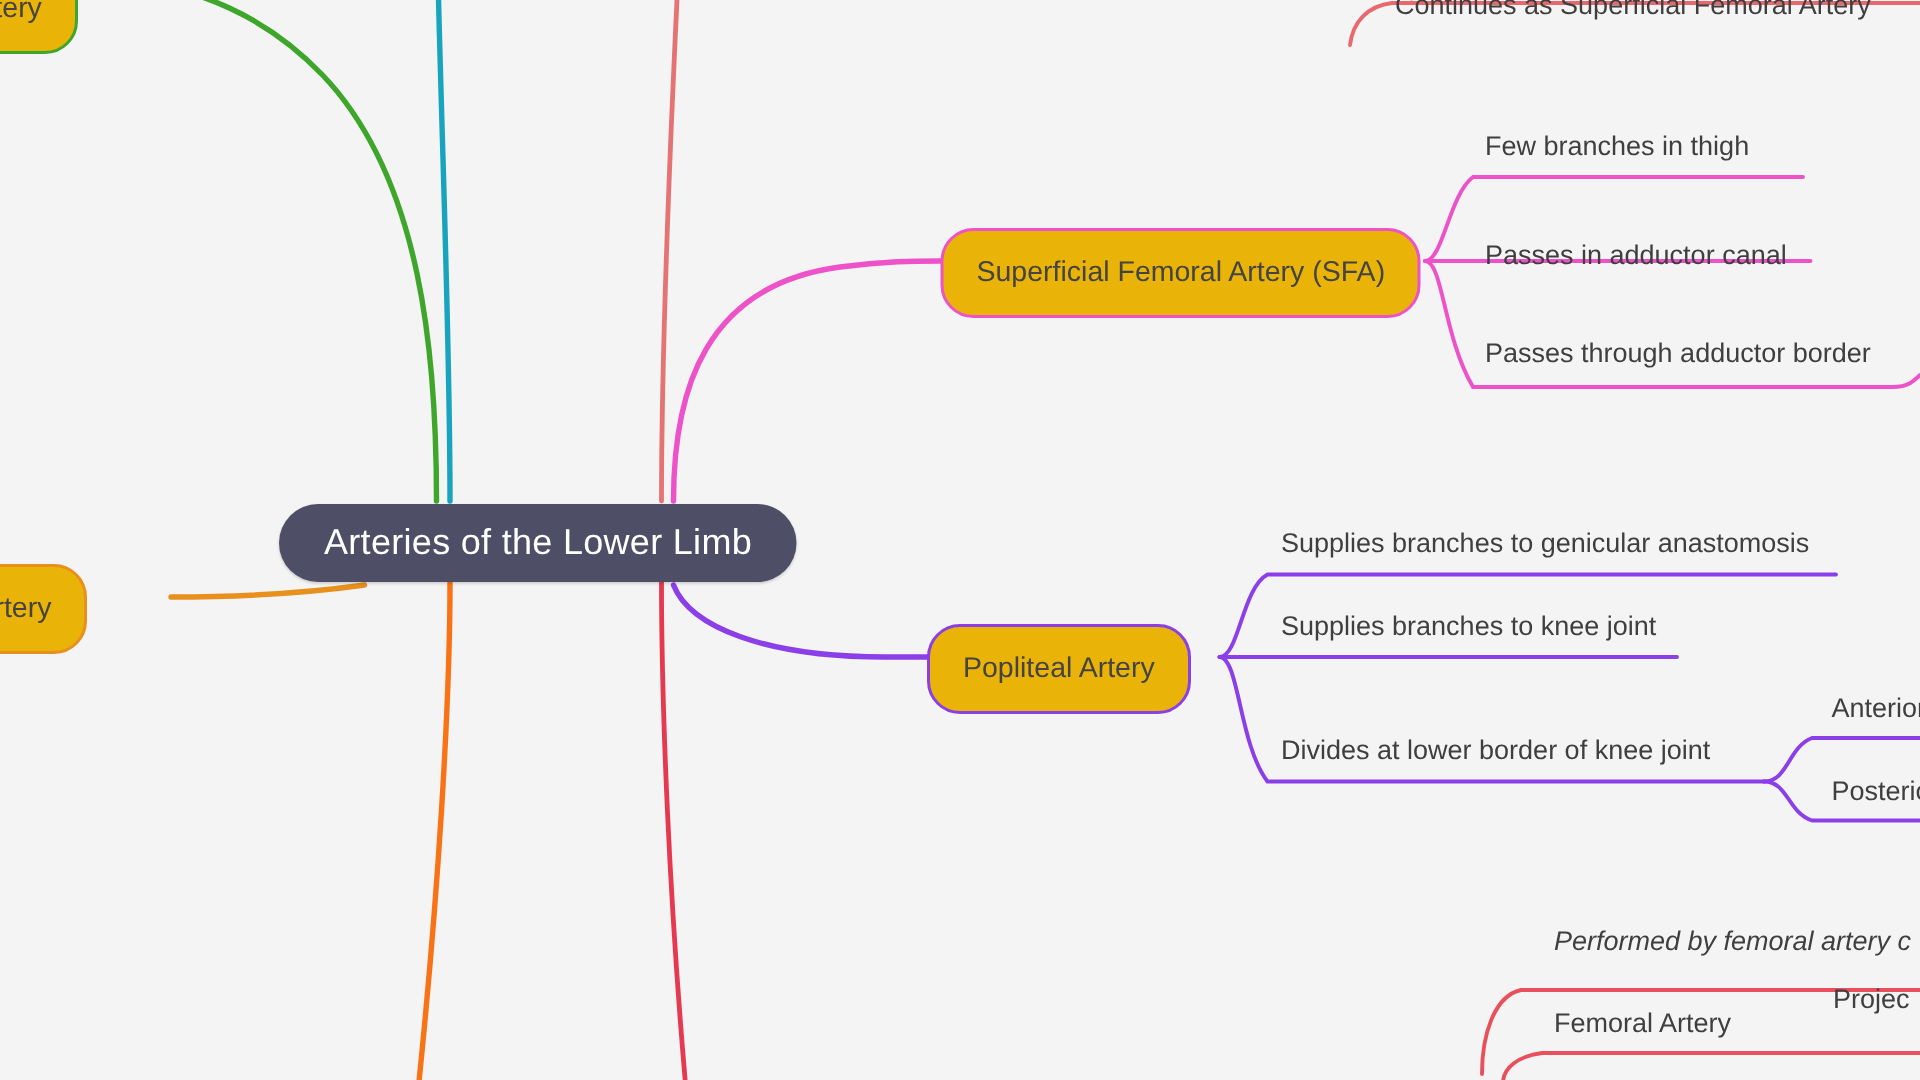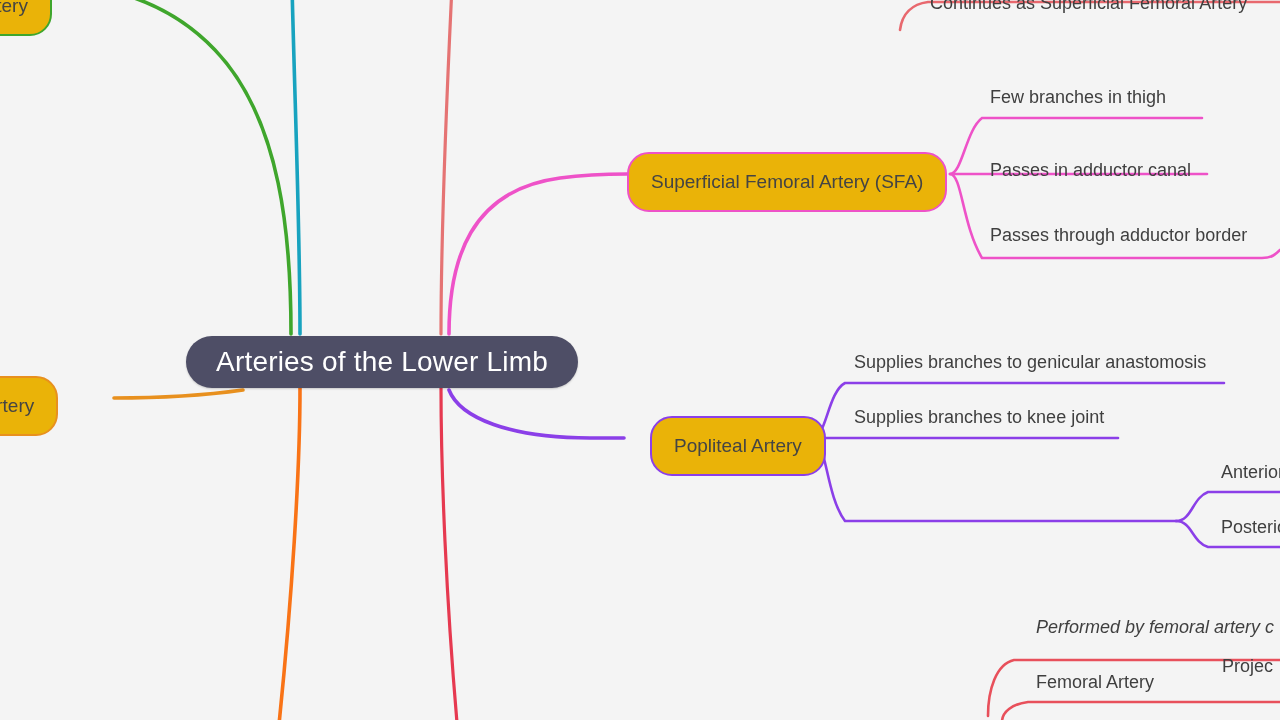--- a/index.html
+++ b/index.html
@@ -38,21 +38,21 @@
     display: flex;
     align-items: center;
     justify-content: center;
     white-space: nowrap;
   }
 
   .node-root {
     background: #4e4e66;
     color: #ffffff;
     border-radius: 28px;
-    font-size: 28px;
+    font-size: 24px;
     font-weight: 400;
     letter-spacing: 0.2px;
     padding: 0 30px;
     height: 52px;
     box-shadow: 0 1px 2px rgba(0,0,0,0.18);
   }
 
   .node-pill {
     background: #eab308;
     border-radius: 22px;
@@ -116,26 +116,27 @@
   <div class="node node-root" style="left:186px; top:336px;">Arteries of the Lower Limb</div>
 
   <div class="node node-pill" style="left:627px; top:152px; border-color:#ee52c8;">Superficial Femoral Artery (SFA)</div>
 
   <div class="node node-plain" style="left:990px; top:84px;text-align:right;">Few branches in thigh</div>
 
   <div class="node node-plain" style="left:990px; top:139px;margin-top:18px;">Passes in adductor canal</div>
 
   <div class="node node-plain" style="left:990px; top:222px;">Passes through adductor border</div>
 
-  <div class="node node-pill" style="left:650px; top:416px; border-color:#8b3fe8;">Popliteal Artery</div>
+  <div class="node node-pill" style="left:618px; top:416px; border-color:#8b3fe8;">Popliteal Artery</div>
 
   <div class="node node-plain" style="left:854px; top:349px;">Supplies branches to genicular anastomosis</div>
 
   <div class="node node-plain" style="left:854px; top:404px;">Supplies branches to knee joint</div>
 
+  <div class="node node-plain" style="left:854px; top:487px;">Divides at lower border of knee joint</div>
 
   <div class="node node-plain" style="left:1221px; top:459px;">Anterior Tibial Artery</div>
 
   <div class="node node-plain" style="left:1221px; top:514px;">Posterior Tibial Artery</div>
 
   <div class="node node-pill" style="left:-70px; top:376px; border-color:#e8901e;">eal Artery</div>
 
   <div class="node node-pill" style="left:-70px; top:-24px; border-color:#3fa62c;">ial Artery</div>
 
   <div class="node node-plain" style="left:930px; top:-10px;">Continues as Superficial Femoral Artery</div>

